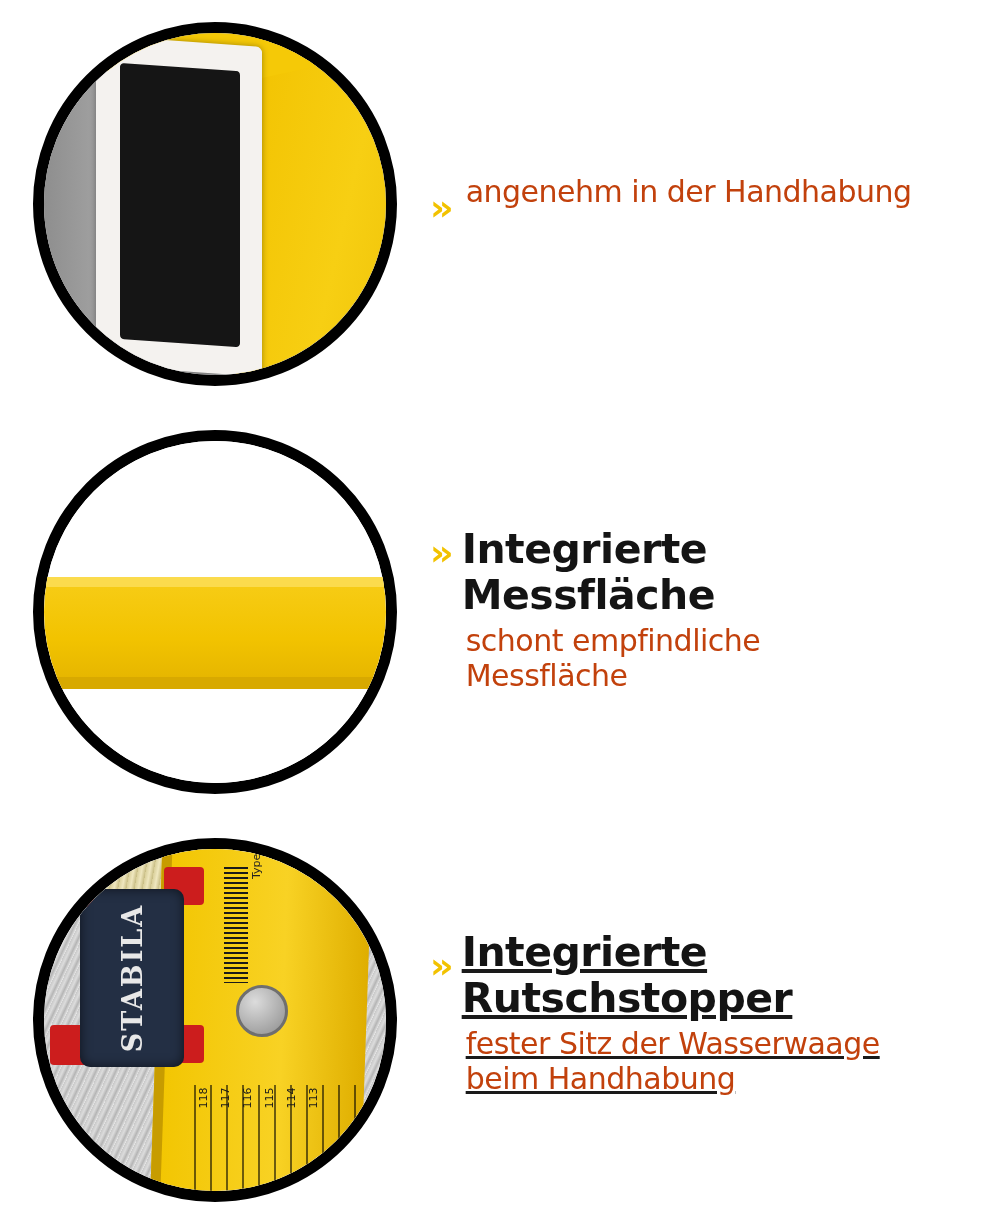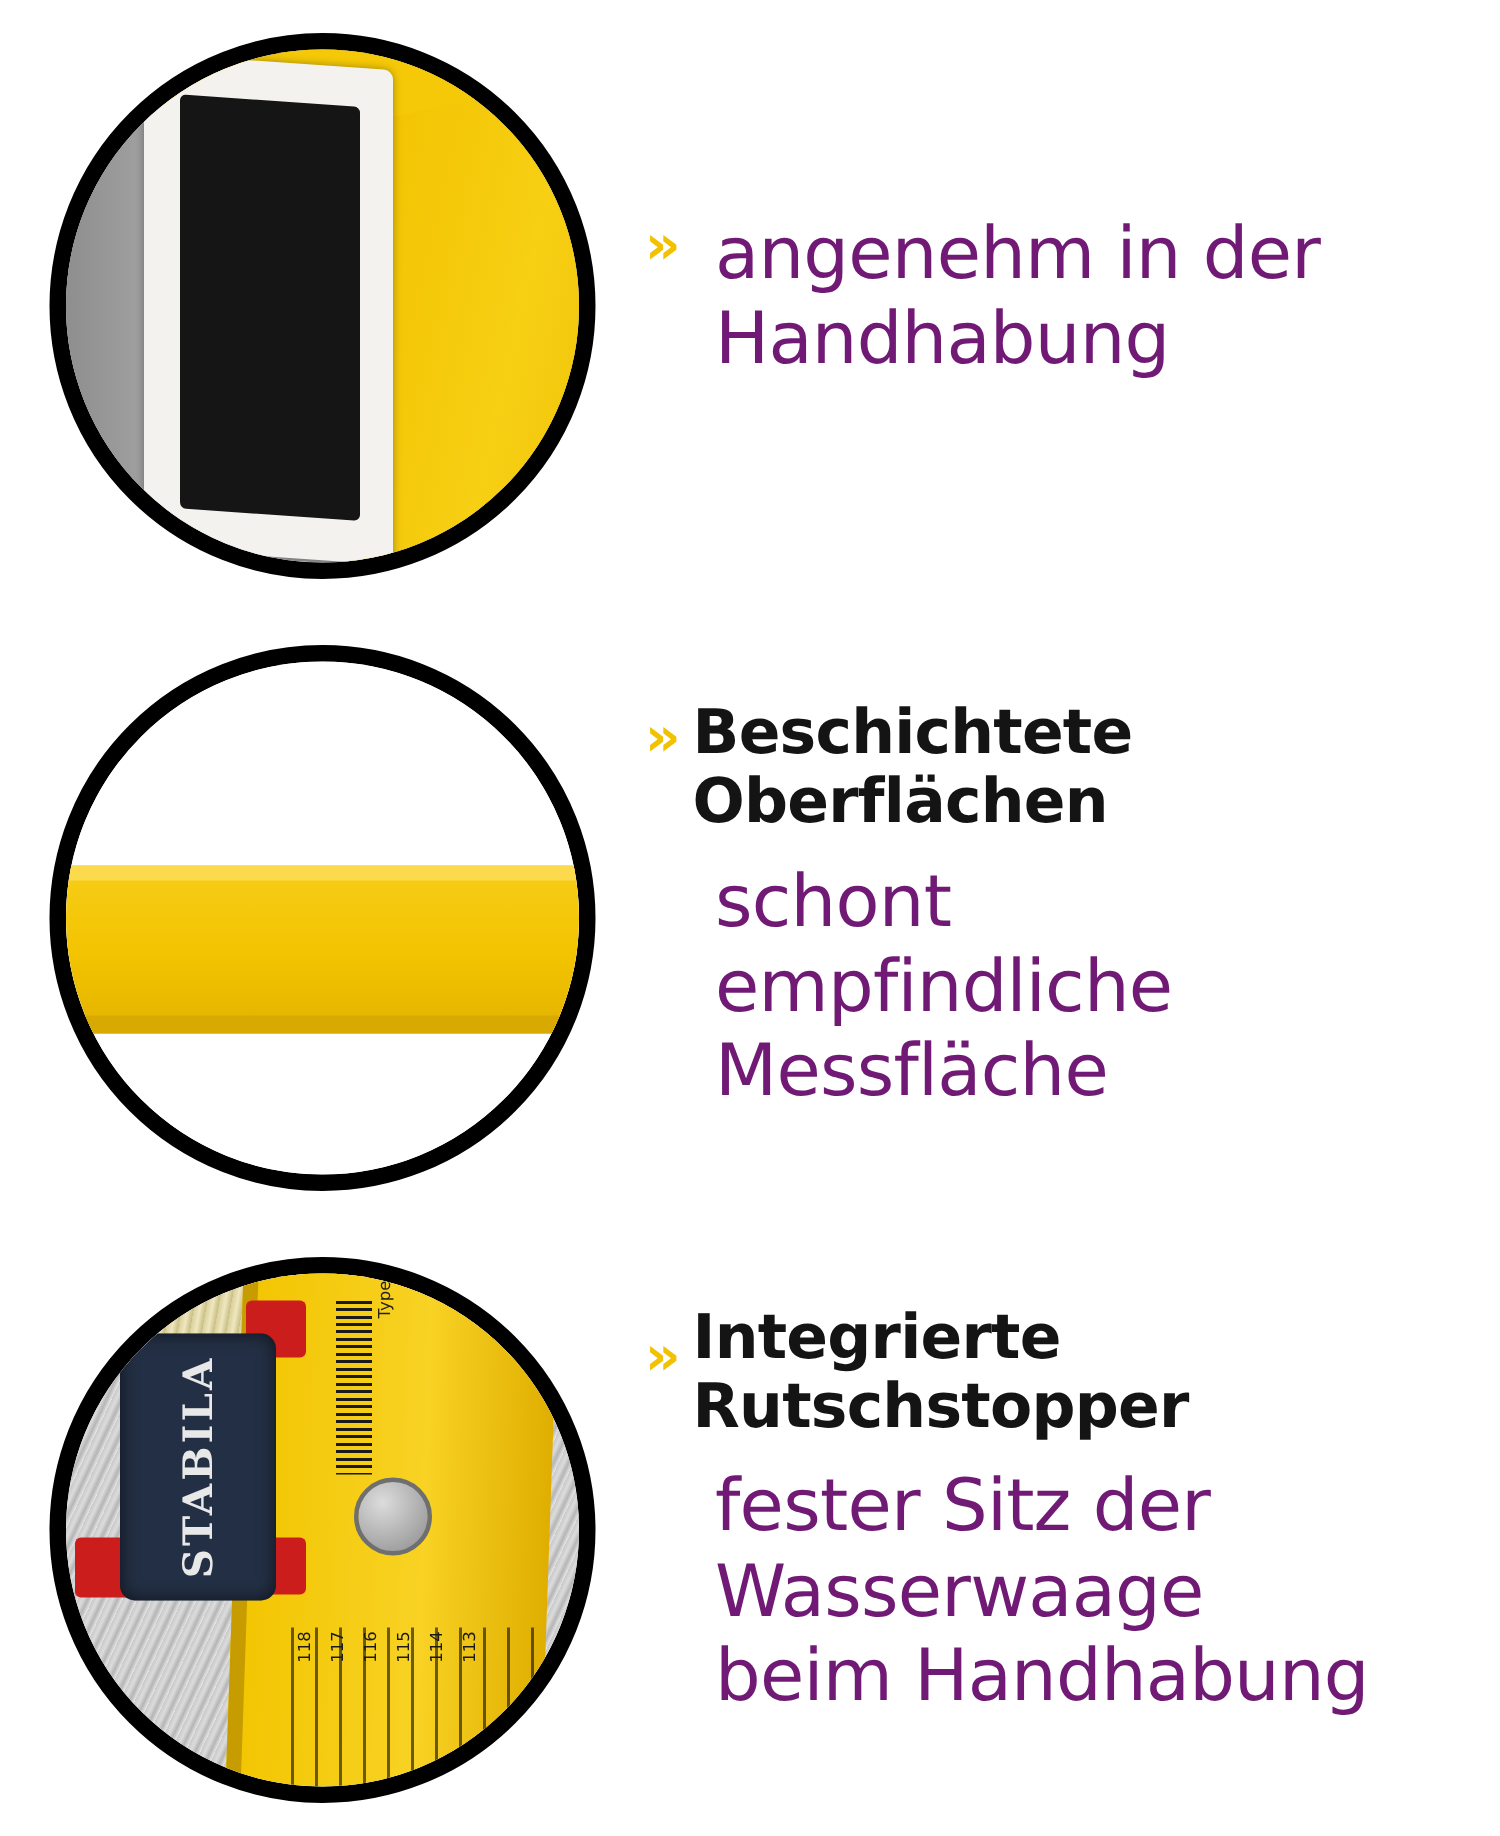--- a/index.html
+++ b/index.html
@@ -285,28 +285,28 @@
   .headline {
     font-weight: bold;
     font-size: 41px;
     line-height: 1.12;
     color: #141414;
     margin: 0 0 2px 0;
     letter-spacing: -0.5px;
   }
   .subline {
     font-weight: normal;
-    font-size: 48px;
+    font-size: 30px;
     line-height: 1.18;
-    color: #701a75;
-    margin: 15px;
+    color: #c2410c;
+    margin: 4px;
     letter-spacing: -0.5px;
   }
   .row-1 .copy { margin-top: -12px; }
-  .row-3 .copy { margin-top: -10px; }
+  .row-3 .copy { margin-top: -10px; text-decoration: underline; }
 </style>
 </head>
 <body>
 
 <div class="sheet">
 
   <div class="feature-row row-1">
     <div class="circle-wrap">
       <div class="circle">
         <div class="c1-bg"></div>
@@ -331,21 +331,21 @@
       <div class="circle">
         <div class="c2-bg"></div>
         <div class="c2-bar"></div>
         <div class="c2-bar-top-hl"></div>
         <div class="c2-bar-bottom-sh"></div>
       </div>
     </div>
     <div class="text-col">
       <div class="chev">››</div>
       <div class="copy">
-        <p class="headline">Beschichtete Oberflächen</p>
+        <p class="headline">Integrierte Messfläche</p>
         <p class="subline">schont empfindliche Messfläche</p>
       </div>
     </div>
   </div>
 
   <div class="feature-row row-3">
     <div class="circle-wrap">
       <div class="circle">
         <div class="c3-bg"></div>
         <div class="c3-grain"></div>

